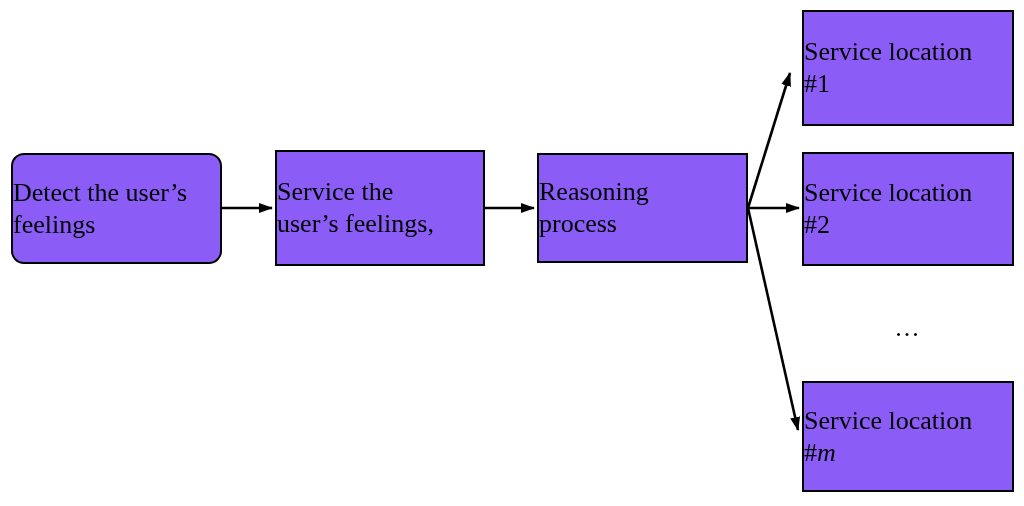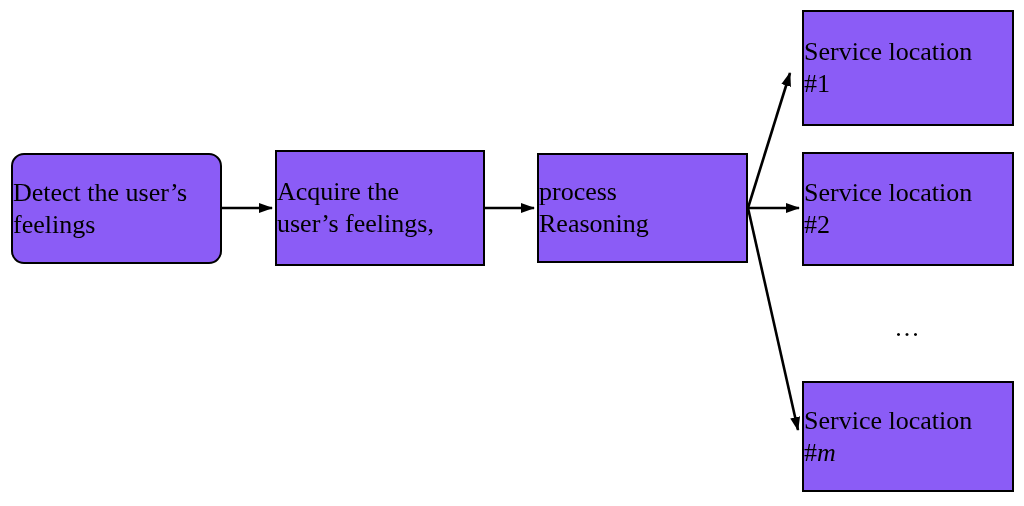--- a/index.html
+++ b/index.html
@@ -81,27 +81,27 @@
     <line x1="748" y1="208" x2="799" y2="208" marker-end="url(#arrowhead)"></line>
     <line x1="748" y1="208" x2="798" y2="430" marker-end="url(#arrowhead)"></line>
   </svg>
 
   <div class="box" id="box-detect">
     <div class="line">Detect the user’s</div>
     <div class="line">feelings</div>
   </div>
 
   <div class="box" id="box-acquire">
-    <div class="line">Acquire the</div>
+    <div class="line">Service the</div>
     <div class="line">user’s feelings,</div>
   </div>
 
   <div class="box" id="box-reasoning">
+    <div class="line">Reasoning</div>
     <div class="line">process</div>
-    <div class="line">Reasoning</div>
   </div>
 
   <div class="box" id="box-s1">
     <div class="line">Service location</div>
     <div class="line">#1</div>
   </div>
 
   <div class="box" id="box-s2">
     <div class="line">Service location</div>
     <div class="line">#2</div>

